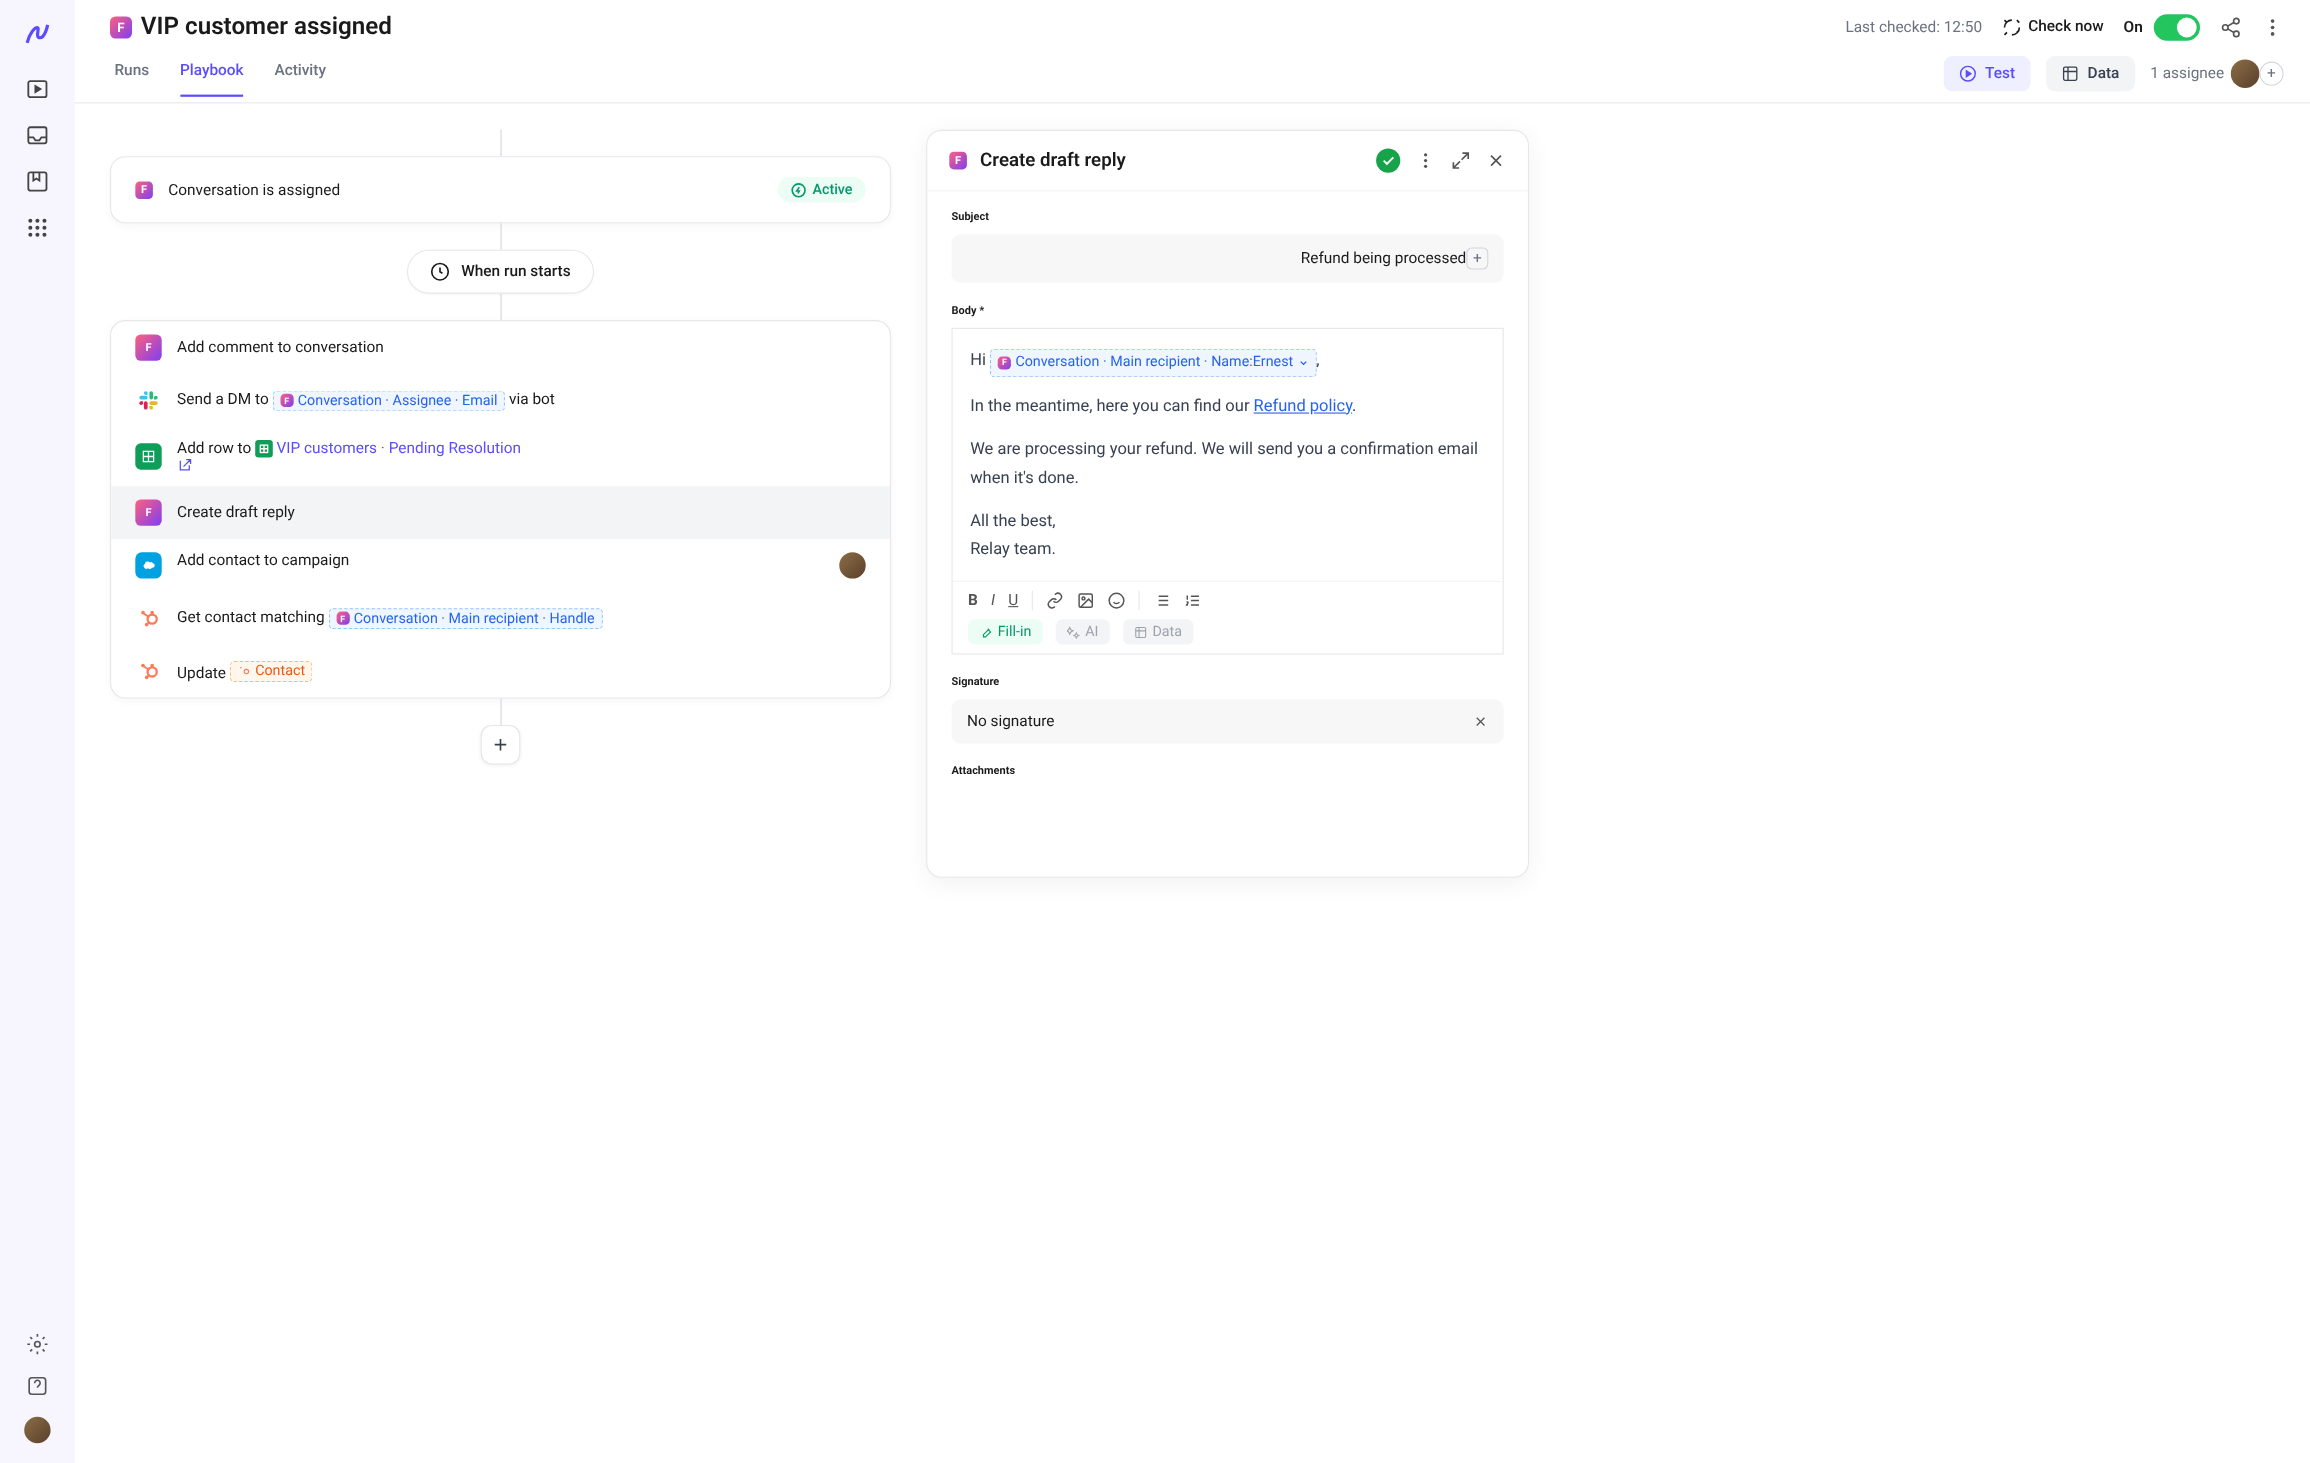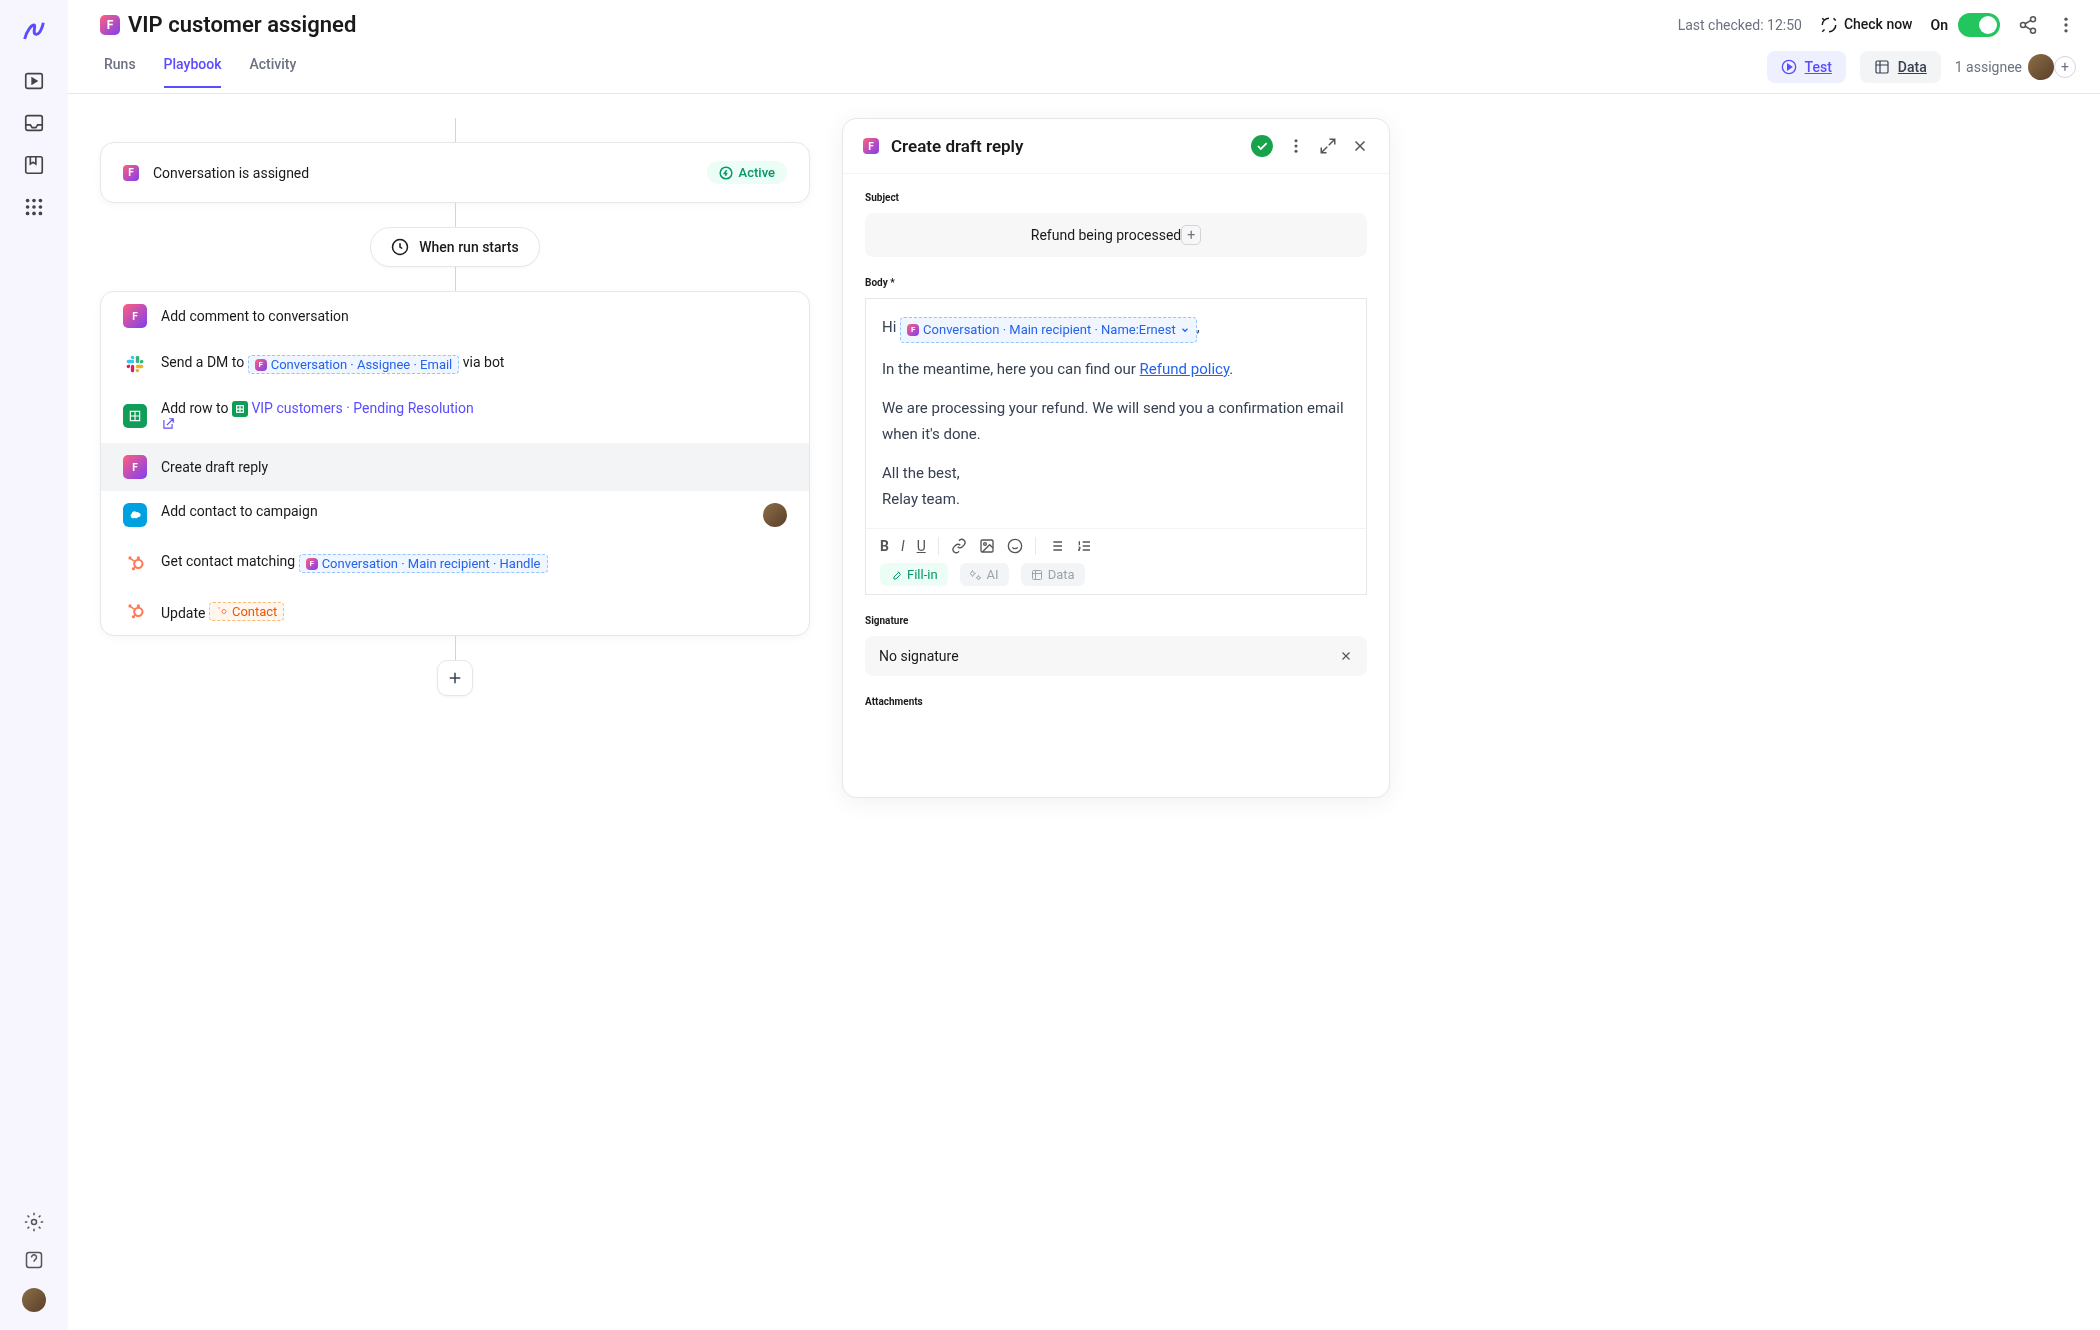--- a/index.html
+++ b/index.html
@@ -22,21 +22,21 @@
 .muted { color: #6b7280; }
 .check-now { display: flex; align-items: flex-start; gap: 6px; font-weight: 500; cursor: pointer; }
 .toggle-wrap { display: flex; align-items: center; gap: 10px; font-weight: 600; }
 .toggle { width: 42px; height: 24px; background: #22c55e; border-radius: 12px; position: relative; cursor: pointer; }
 .toggle::after { content:''; position:absolute; right:3px; top:3px; width:18px; height:18px; background:#fff; border-radius:50%; }
 .icon-btn { cursor: pointer; color: #555; display: inline-flex; }
 .tabs-row { display: flex; align-items: center; padding: 14px 24px 0 36px; border-bottom: 1px solid #e5e7eb; gap: 28px; }
 .tab { padding-bottom: 14px; font-weight: 500; color: #6b7280; cursor: pointer; border-bottom: 2px solid transparent; }
 .tab.active { color: #5b4dff; border-bottom-color: #5b4dff; }
 .tabs-right { margin-left: auto; display: flex; align-items: center; gap: 14px; padding-bottom: 10px; }
-.btn { display: inline-flex; align-items: center; gap: 8px; padding: 8px 14px; border-radius: 8px; font-weight: 500; cursor: pointer; text-decoration: underline; }
+.btn { display: inline-flex; align-items: center; gap: 8px; padding: 8px 14px; border-radius: 8px; font-weight: 500; cursor: pointer; }
 .btn-test { background: #eef0ff; color: #5b4dff; }
 .btn-data { background: #f3f4f6; color: #374151; }
 .assignees { display: flex; align-items: center; gap: 6px; color: #6b7280; }
 .add-circle { width: 22px; height: 22px; border: 1.5px solid #d1d5db; border-radius: 50%; display: inline-flex; align-items: center; justify-content: center; font-size: 14px; color: #6b7280; margin-left:-6px; background:#fff; }
 .content { flex: 1; display: flex; overflow: auto; position: relative; padding: 24px 32px; gap: 32px; }
 .flow { flex: 1; max-width: 710px; }
 .pill-node { display: inline-flex; align-items: center; gap: 10px; border: 1px solid #e5e7eb; border-radius: 999px; padding: 10px 20px; background: #fff; box-shadow: 0 1px 2px rgba(0,0,0,0.04); font-weight: 500; }
 .center { display:flex; justify-content:center; }
 .connector { width: 1px; height: 24px; background: #d1d5db; margin: 0 auto; }
 .card { border: 1px solid #e5e7eb; border-radius: 14px; background: #fff; box-shadow: 0 2px 8px rgba(0,0,0,0.04); }
@@ -58,21 +58,21 @@
 .ext-icon { color:#5b4dff; }
 .with-avatar { display:flex; align-items:center; justify-content:space-between; }
 .add-step { width:36px; height:36px; border:1px solid #e5e7eb; border-radius:10px; display:flex; align-items:center; justify-content:center; background:#fff; cursor:pointer; box-shadow:0 1px 3px rgba(0,0,0,0.05); }
 .side-panel { width: 548px; border: 1px solid #e5e7eb; border-radius: 14px; background: #fff; box-shadow: 0 4px 24px rgba(0,0,0,0.06); display:flex; flex-direction:column; max-height: 680px; }
 .panel-header { display: flex; align-items: center; gap: 12px; padding: 16px 20px; border-bottom: 1px solid #f3f4f6; }
 .panel-title { font-size: 17px; font-weight: 600; }
 .panel-header-right { margin-left: auto; display: flex; align-items: center; gap: 14px; }
 .check-circle { width:22px; height:22px; background:#16a34a; border-radius:50%; display:inline-flex; align-items:center; justify-content:center; color:#fff; }
 .panel-body { padding: 18px 22px; overflow-y:auto; }
 .field-label { font-size: 10px; font-weight: 700; margin-bottom: 10px; }
-.input-row { background: #f7f7f8; border-radius: 8px; padding: 12px 14px; display: flex; align-items: center; justify-content: center; margin-bottom: 20px; }
+.input-row { background: #f7f7f8; border-radius: 8px; padding: 12px 14px; display: flex; align-items: center; justify-content: flex-end; margin-bottom: 20px; }
 .input-add { border:1px solid #d1d5db; border-radius:5px; width:20px; height:20px; display:inline-flex; align-items:center; justify-content:center; color:#6b7280; cursor:pointer; }
 .body-editor { border:1px solid #e5e7eb; border-radius:0; overflow:hidden; margin-bottom:20px; }
 .editor-content { padding: 16px; line-height:1.7; font-size:15px; color:#374151; }
 .editor-content p { margin-bottom: 14px; }
 .link-text { color:#2563eb; text-decoration:underline; }
 .editor-toolbar { border-top:1px solid #f3f4f6; padding:8px 14px; display:flex; align-items:center; gap:12px; color:#9ca3af; }
 .tb-divider { width:1px; height:18px; background:#e5e7eb; }
 .mini-pill { display:inline-flex; align-items:center; gap:5px; padding:4px 10px; border-radius:6px; font-size:13px; background:#f3f4f6; color:#9ca3af; }
 .mini-pill.fillin { background:#ecfdf5; color:#059669; }
 .signature-row { background:#f7f7f8; border-radius:8px; padding:12px 14px; display:flex; align-items:center; justify-content:space-between; margin-bottom:20px; }

